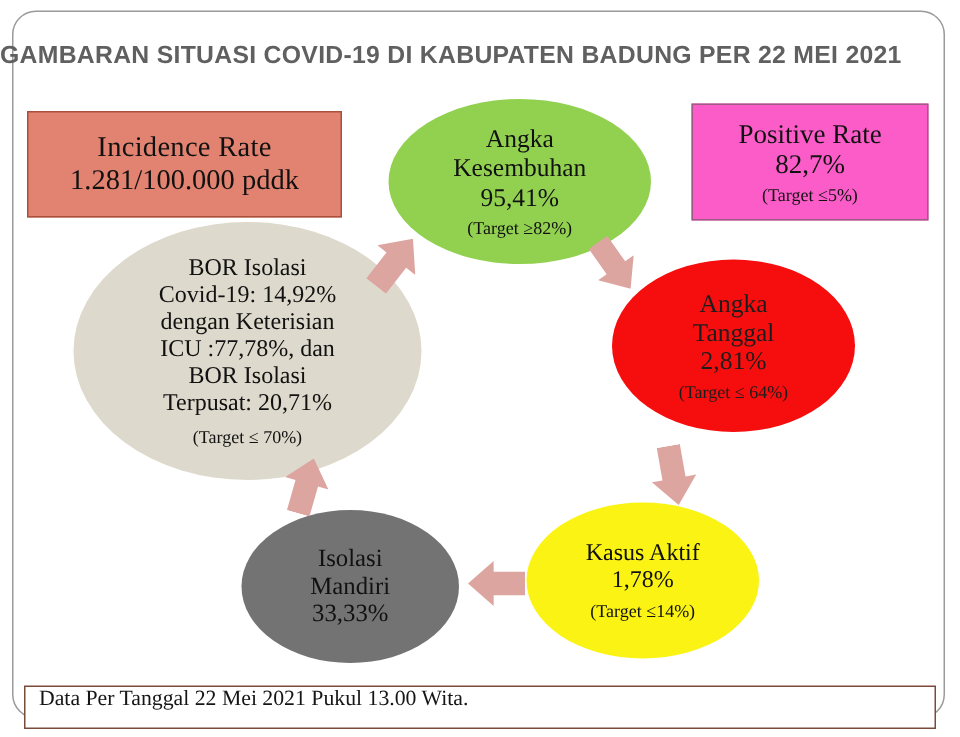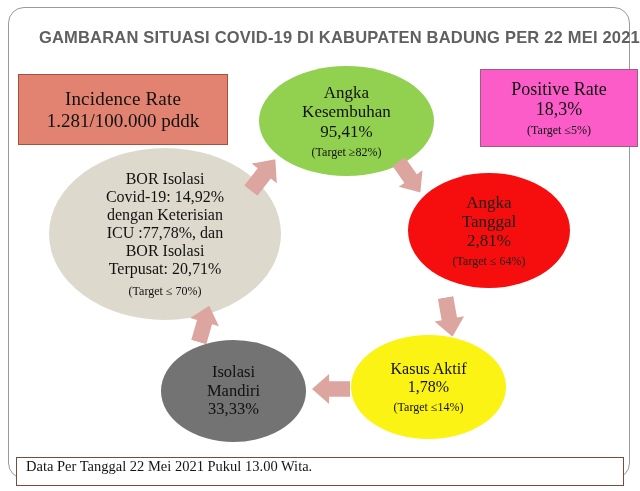--- a/index.html
+++ b/index.html
@@ -32,21 +32,21 @@
     border-radius: 16px;
     box-sizing: border-box;
     background: transparent;
   }
 
   
   .title {
     position: absolute;
     left: 0;
     top: 28px;
-    width: 640px;
+    width: 580px;
     text-align: right;
     font-family: "Liberation Sans", sans-serif;
     font-size: 16.5px;
     font-weight: 600;
     letter-spacing: 0.2px;
     color: #606060;
     white-space: nowrap;
   }
 
   
@@ -83,21 +83,21 @@
     top: 74px;
     width: 210px;
     height: 71px;
     background: #E28270;
     font-size: 19px;
     border-color: #a8503c;
   }
   #incidence-rate .line:first-child { letter-spacing: 0.2px; }
 
   #positive-rate {
-    left: 480px;
+    left: 461px;
     top: 69px;
     width: 158px;
     height: 78px;
     background: #FB5CC8;
     font-size: 18px;
     border-color: #9e5b84;
   }
 
   
   .ellipse {
@@ -228,21 +228,21 @@
 
   <div class="title">GAMBARAN SITUASI COVID-19 DI KABUPATEN BADUNG PER 22 MEI 2021</div>
 
   <div class="shape rect" id="incidence-rate">
     <span class="line">Incidence Rate</span>
     <span class="line">1.281/100.000 pddk</span>
   </div>
 
   <div class="shape rect" id="positive-rate">
     <span class="line">Positive Rate</span>
-    <span class="line">18,3%</span>
+    <span class="line">82,7%</span>
     <span class="target">(Target ≤5%)</span>
   </div>
 
   <div class="shape ellipse" id="angka-kesembuhan">
     <span class="line">Angka</span>
     <span class="line">Kesembuhan</span>
     <span class="line">95,41%</span>
     <span class="target">(Target ≥82%)</span>
   </div>
 

